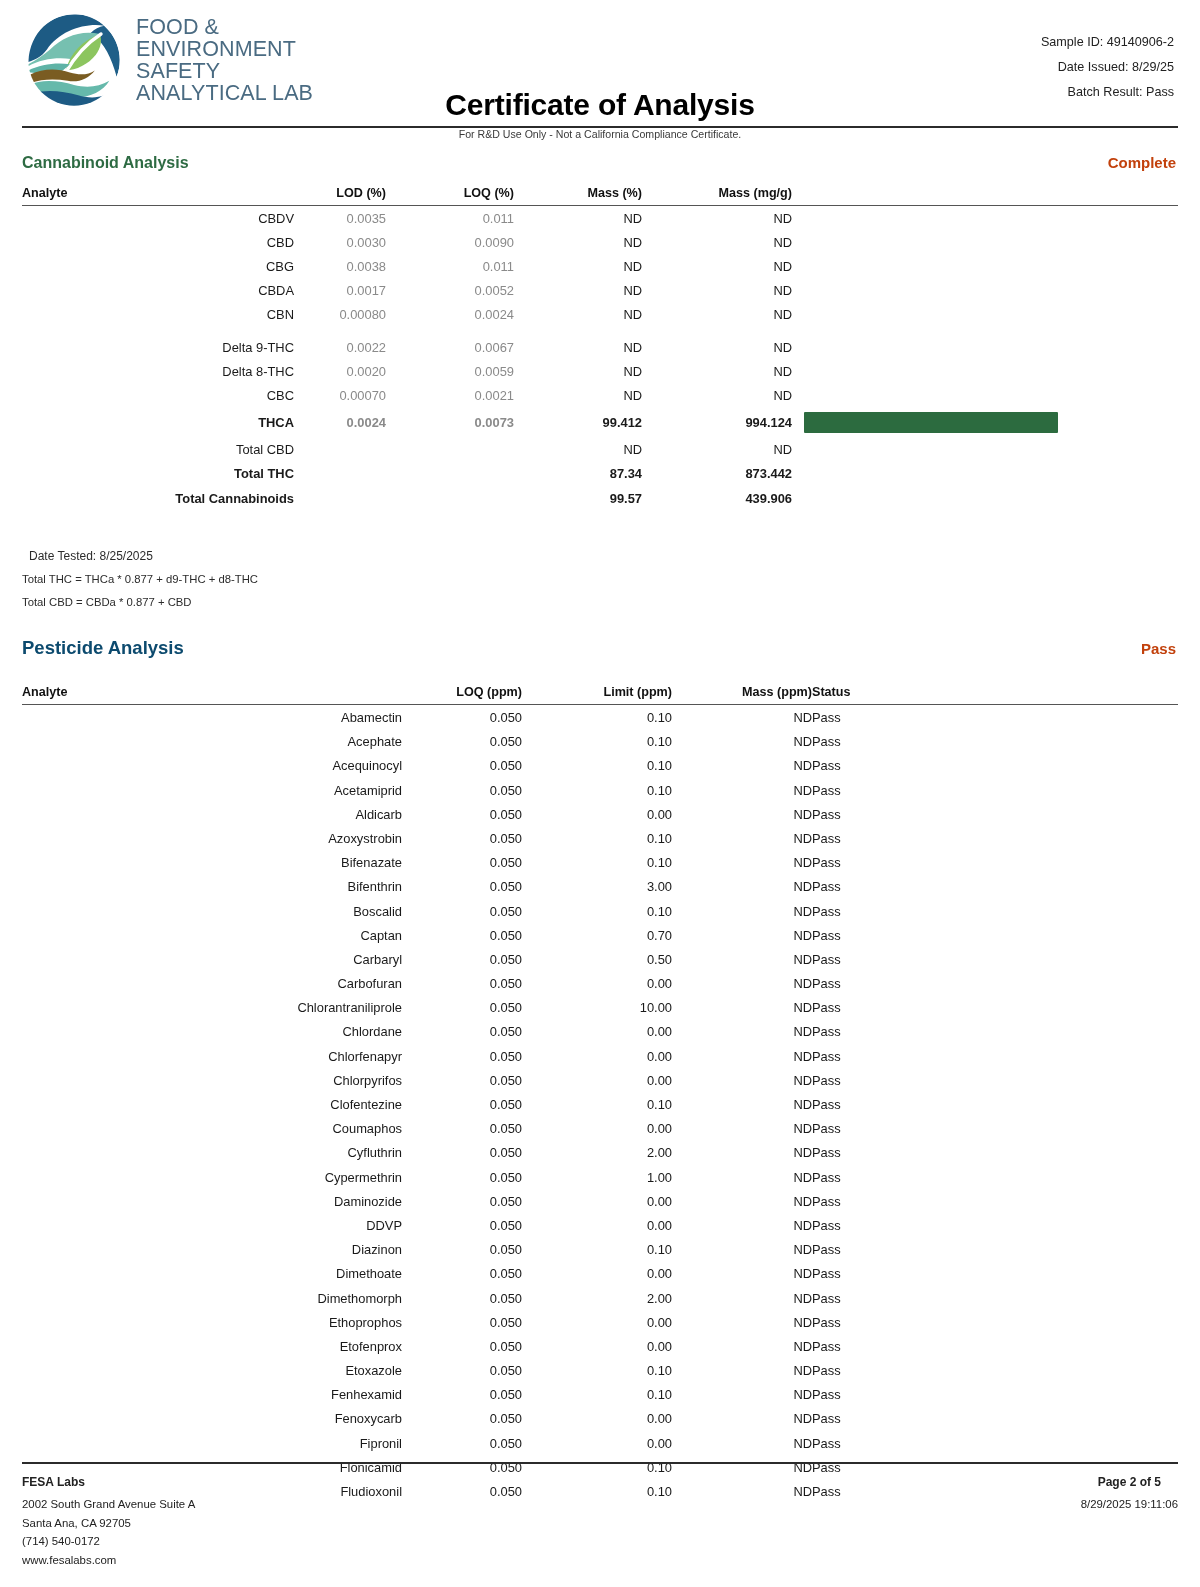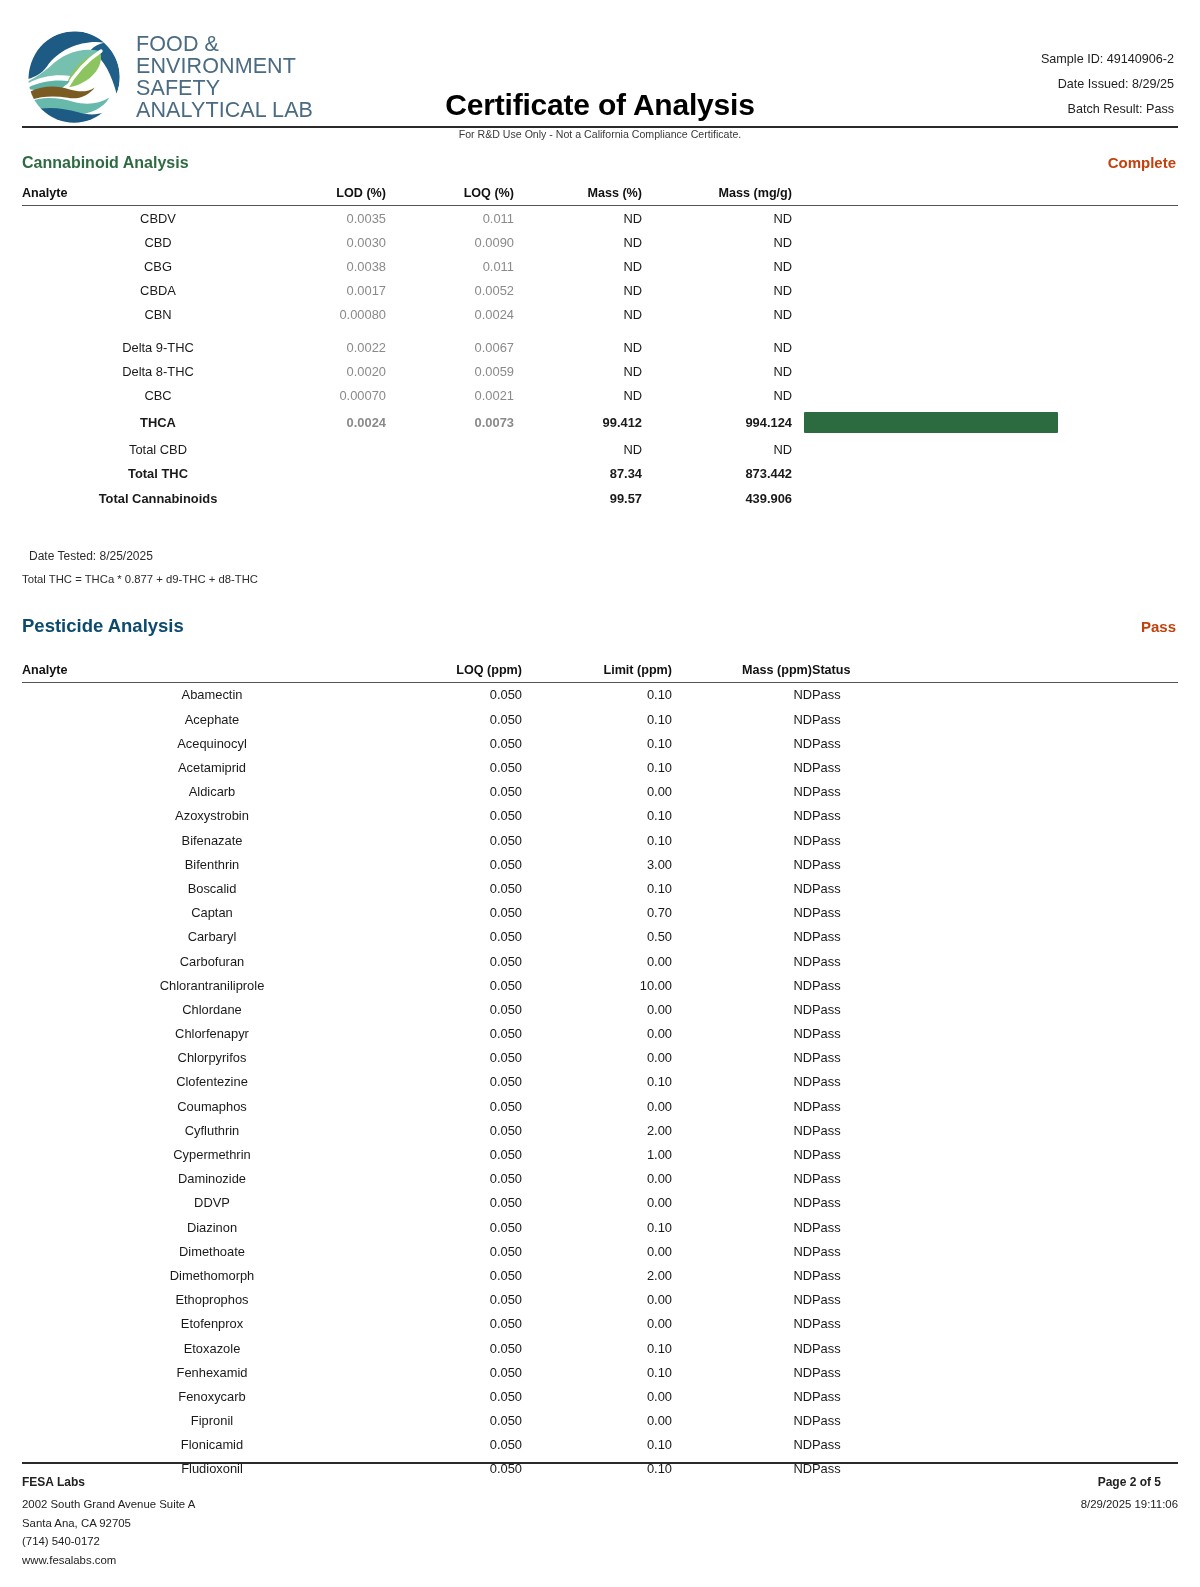--- a/index.html
+++ b/index.html
@@ -20,21 +20,21 @@
     height: 1587px;
     padding: 0 22px;
     position: relative;
   }
 
   
   .header {
     display: flex;
     align-items: flex-start;
     justify-content: space-between;
-    padding-top: 25px;
+    padding-top: 8px;
     height: 122px;
   }
   .brand {
     display: flex;
     align-items: center;
     gap: 10px;
     width: 330px;
   }
   .logo-mark { width: 104px; height: 104px; flex: 0 0 104px; }
   .brand-text {
@@ -116,21 +116,21 @@
     padding: 0 0 5px 0;
     border-bottom: 1.6px solid #555;
     white-space: nowrap;
   }
   tbody td {
     font-size: 12.9px;
     color: #1a1a1a;
     padding: 4.6px 0;
     white-space: nowrap;
   }
-  .ta-l { text-align: center; }
+  .ta-l { text-align: right; }
   .ta-r { text-align: right; }
   .muted { color: #8a8a8a; }
   .bold { font-weight: bold; }
 
   
   .cb-table col.c-analyte { width: 272px; }
   .cb-table col.c-lod     { width: 92px; }
   .cb-table col.c-loq     { width: 128px; }
   .cb-table col.c-mpct    { width: 128px; }
   .cb-table col.c-mmg     { width: 150px; }
@@ -372,20 +372,21 @@
           <td class="ta-r bold">99.57</td>
           <td class="ta-r bold">439.906</td>
           <td class="bar-cell"></td>
         </tr>
       </tbody>
   </table>
 
   <div class="notes">
     <div class="n1">Date Tested: 8/25/2025</div>
     <div>Total THC = THCa * 0.877 + d9-THC + d8-THC</div>
+    <div>Total CBD = CBDa * 0.877 + CBD</div>
   </div>
 
   <div class="section-head" style="margin-top:24px;">
     <span class="section-title-black">Pesticide Analysis</span>
     <span class="section-status">Pass</span>
   </div>
 
   <table class="pest-table" style="margin-top:26px;">
     <colgroup>
       <col class="p-analyte">

